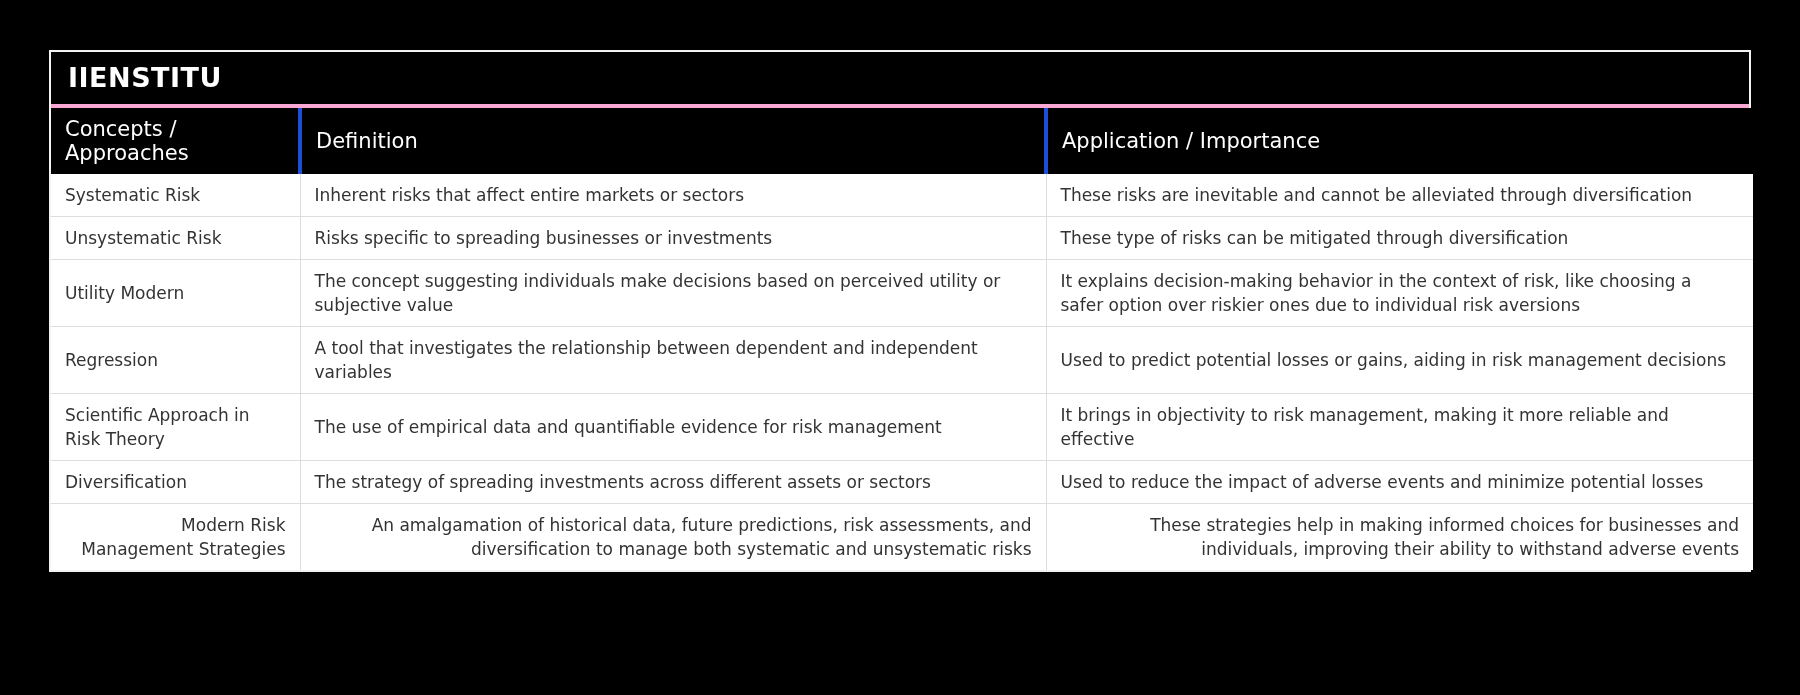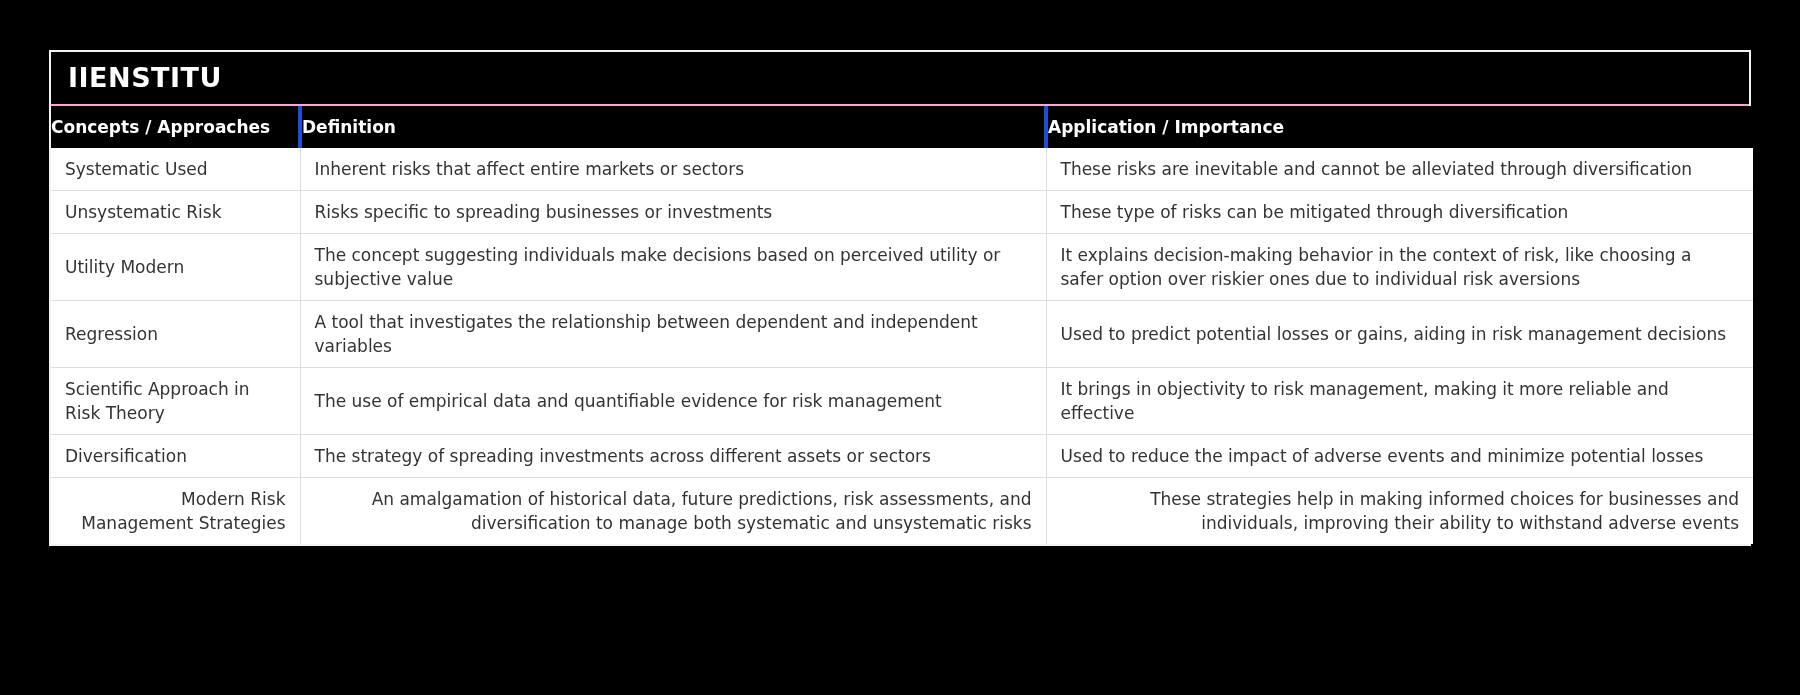--- a/index.html
+++ b/index.html
@@ -15,45 +15,45 @@
     box-sizing: border-box;
     width: 1702px;
     margin: 50px auto 0 auto;
     border: 2px solid #f2f2f2;
     background: #ffffff;
   }
   .title-bar {
     background: #000000;
     color: #ffffff;
     padding: 11px 17px 12px 17px;
-    border-bottom: 2px solid #f9a8d4;
+    border-bottom: 4px solid #f9a8d4;
   }
   .title-bar h1 {
     margin: 0;
     font-size: 27px;
     line-height: 29px;
     font-weight: bold;
     letter-spacing: 0.5px;
   }
   table.risk-table {
     width: 100%;
     border-collapse: collapse;
     table-layout: fixed;
   }
   col.c1 { width: 249px; }
   col.c2 { width: 746px; }
   col.c3 { width: 707px; }
   .risk-table th {
     background: #000000;
     color: #ffffff;
     text-align: left;
-    font-weight: bold;
-    font-size: 17px;
+    font-weight: normal;
+    font-size: 21px;
     line-height: 24px;
-    padding: 9px 0;
+    padding: 9px 14px;
     vertical-align: middle;
   }
   .risk-table th + th {
     border-left: 4px solid #1d4ed8;
   }
   .risk-table td {
     color: #333333;
     font-size: 17px;
     line-height: 24px;
     padding: 9px 14px;
@@ -84,21 +84,21 @@
     </colgroup>
     <thead>
       <tr>
         <th>Concepts / Approaches</th>
         <th>Definition</th>
         <th>Application / Importance</th>
       </tr>
     </thead>
     <tbody>
         <tr>
-    <td>Systematic Used</td>
+    <td>Systematic Risk</td>
     <td>Inherent risks that affect entire markets or sectors</td>
     <td>These risks are inevitable and cannot be alleviated through diversification</td>
   </tr>
         <tr>
     <td>Unsystematic Risk</td>
     <td>Risks specific to spreading businesses or investments</td>
     <td>These type of risks can be mitigated through diversification</td>
   </tr>
         <tr>
     <td>Utility Modern</td>

